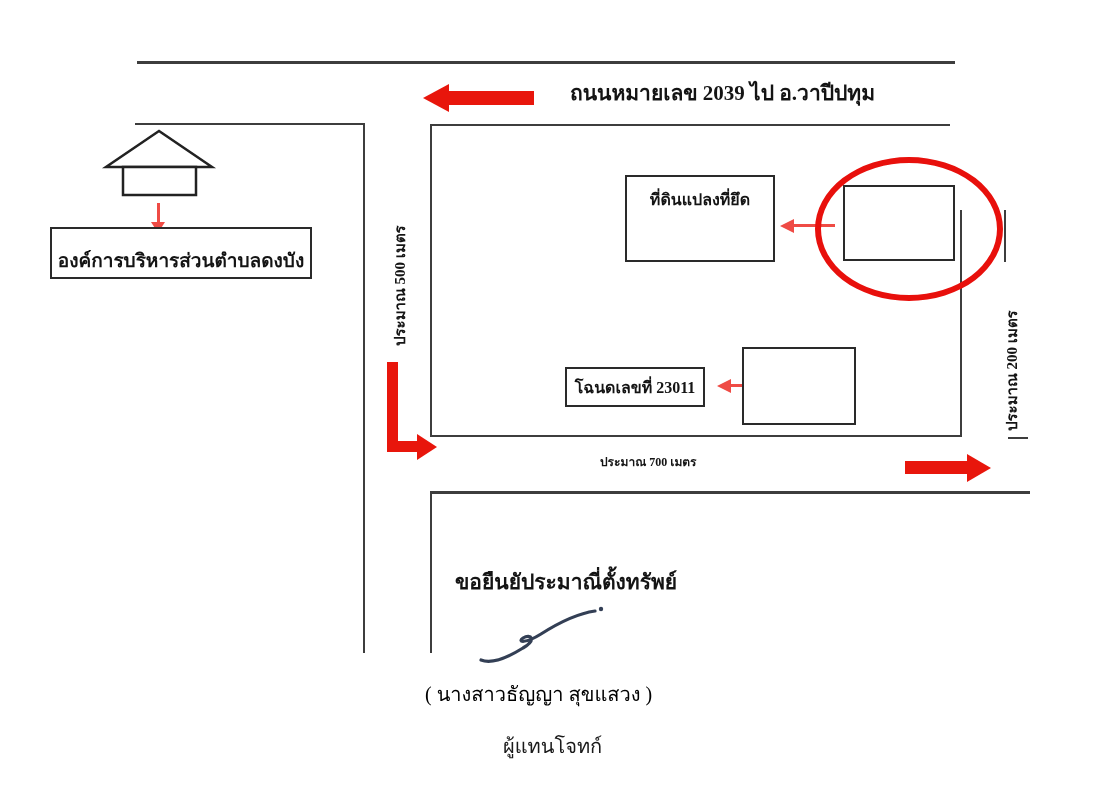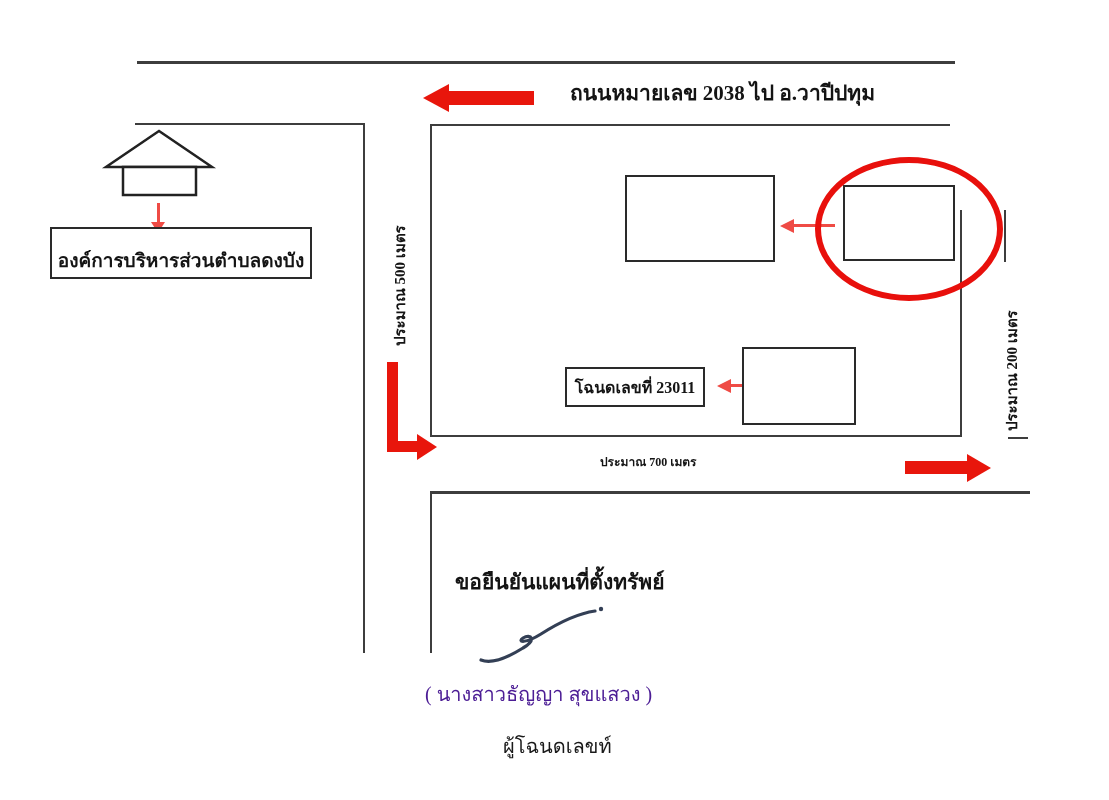--- a/index.html
+++ b/index.html
@@ -42,21 +42,21 @@
   <div class="vline" style="left:1004px;top:210px;height:52px;"></div>
   <div class="hline" style="left:1008px;top:437px;width:20px;height:2px;"></div>
 
   <div class="hline" style="left:430px;top:491px;width:600px;"></div>
   <div class="vline" style="left:430px;top:491px;height:162px;"></div>
 
   <div>
     <div class="head-left" style="left:423px;top:84px;"></div>
     <div class="rbar" style="left:447px;top:91px;width:87px;height:14px;"></div>
   </div>
-  <div class="lbl" style="left:570px;top:76px;font-size:21px;">ถนนหมายเลข 2038   ไป อ.วาปีปทุม</div>
+  <div class="lbl" style="left:570px;top:76px;font-size:21px;">ถนนหมายเลข 2039   ไป อ.วาปีปทุม</div>
 
   <svg class="abs" style="left:100px;top:126px;" width="118" height="72" viewBox="0 0 118 72">
     <polygon points="59,5 6,41 112,41" fill="#ffffff" stroke="#222" stroke-width="2.5"></polygon>
     <rect x="23" y="41" width="73" height="28" fill="#ffffff" stroke="#222" stroke-width="2.5"></rect>
   </svg>
   <div>
     <div style="position:absolute;left:157px;top:203px;width:3px;height:21px;background:#ef4b45;"></div>
     <div class="thead-down" style="left:151px;top:222px;"></div>
   </div>
   <div class="box centered" style="left:50px;top:227px;width:262px;height:52px;">
@@ -65,20 +65,21 @@
 
   <div class="lbl rot" style="left:388px;top:346px;font-size:15px;">ประมาณ 500 เมตร</div>
 
   <div>
     <div class="rbar" style="left:387px;top:362px;width:11px;height:84px;"></div>
     <div class="rbar" style="left:387px;top:441px;width:31px;height:11px;"></div>
     <div class="head-right-sm" style="left:417px;top:434px;"></div>
   </div>
 
   <div class="box" style="left:625px;top:175px;width:150px;height:87px;">
+    <div class="lbl centered" style="position:static;font-size:16px;margin-top:10px;justify-content:center;display:flex;">ที่ดินแปลงที่ยึด</div>
   </div>
   <div>
     <div class="tbar" style="left:793px;top:224px;width:42px;"></div>
     <div class="thead-left" style="left:780px;top:219px;"></div>
   </div>
   <div class="box" style="left:843px;top:185px;width:112px;height:76px;"></div>
   <div class="ellipse" style="left:815px;top:157px;width:176px;height:132px;"></div>
 
   <div class="lbl rot" style="left:1000px;top:431px;font-size:15px;">ประมาณ 200 เมตร</div>
 
@@ -90,23 +91,23 @@
     <div class="thead-left" style="left:717px;top:379px;"></div>
   </div>
   <div class="box" style="left:742px;top:347px;width:114px;height:78px;"></div>
 
   <div class="lbl" style="left:600px;top:452px;font-size:12px;">ประมาณ 700 เมตร</div>
   <div>
     <div class="rbar" style="left:905px;top:461px;width:64px;height:13px;"></div>
     <div class="head-right" style="left:967px;top:454px;"></div>
   </div>
 
-  <div class="lbl" style="left:455px;top:565px;font-size:21px;">ขอยืนยันแผนที่ตั้งทรัพย์</div>
+  <div class="lbl" style="left:455px;top:565px;font-size:21px;">ขอยืนยัประมาณี่ตั้งทรัพย์</div>
 
   <svg class="abs" style="left:473px;top:600px;" width="150" height="72" viewBox="0 0 150 72">
     <path d="M8,60 C18,64 34,58 50,48 C64,40 58,33 50,38 C44,42 52,44 68,34 C90,20 108,13 122,11" fill="none" stroke="#333f55" stroke-width="3.2" stroke-linecap="round"></path>
     <circle cx="128" cy="9" r="2.2" fill="#333f55"></circle>
   </svg>
 
-  <div class="abs" style="left:425px;top:678px;font-size:20px;white-space:nowrap;color:#4c1d95;">(  นางสาวธัญญา  สุขแสวง  )</div>
-  <div class="abs" style="left:503px;top:730px;font-size:20px;white-space:nowrap;color:#1a1a1a;">ผู้โฉนดเลขท์</div>
+  <div class="abs" style="left:425px;top:678px;font-size:20px;white-space:nowrap;color:#000000;">(  นางสาวธัญญา  สุขแสวง  )</div>
+  <div class="abs" style="left:503px;top:730px;font-size:20px;white-space:nowrap;color:#1a1a1a;">ผู้แทนโจทก์</div>
 
 </div>
 
 </body></html>

